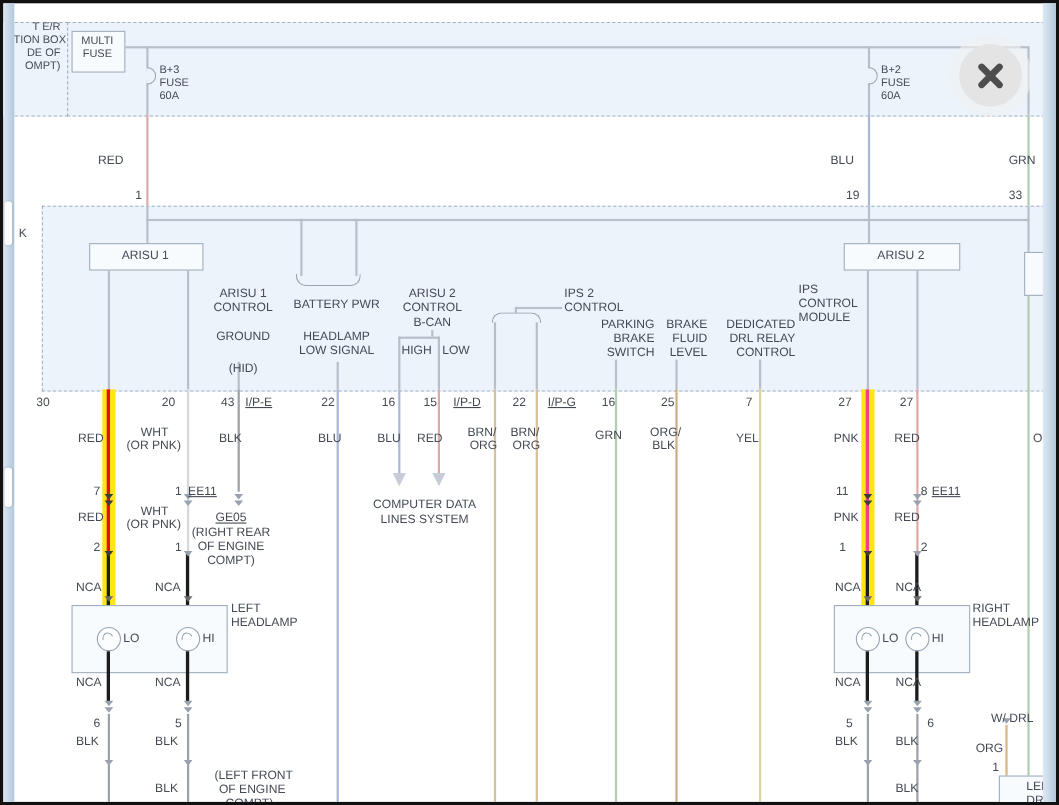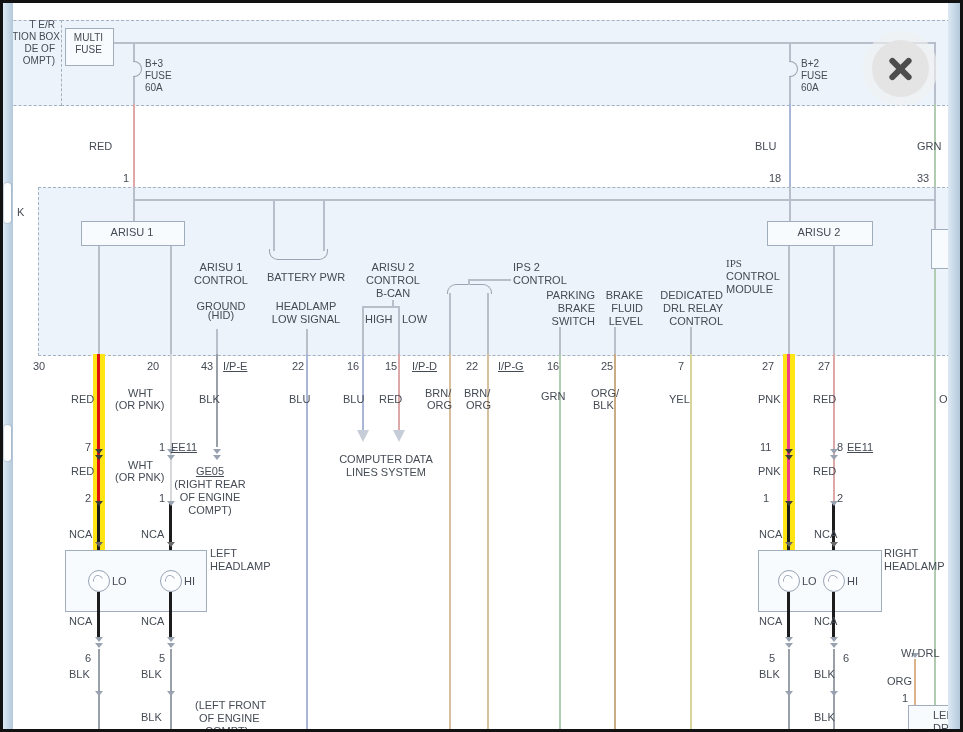--- a/index.html
+++ b/index.html
@@ -69,21 +69,21 @@
   <span class="t s10" style="left:798px;top:67px;">FUSE</span>
   <span class="t s10" style="left:798px;top:79px;">60A</span>
 
   <div class="vw" style="left:931px;top:39px;height:62px;"></div>
   <div class="vw" style="left:931px;top:101px;height:83px;background:#b2ccb2;"></div>
 
   <span class="t" style="left:86px;top:137px;">RED</span>
   <span class="t" style="left:752px;top:137px;">BLU</span>
   <span class="t" style="left:914px;top:137px;">GRN</span>
   <span class="t" style="left:120px;top:169px;">1</span>
-  <span class="t" style="left:766px;top:169px;">18</span>
+  <span class="t" style="left:766px;top:169px;">19</span>
   <span class="t" style="left:914px;top:169px;">33</span>
 
   <div class="db" style="left:35px;top:184px;width:910px;height:167px;"></div>
   <span class="t" style="left:14px;top:203px;">K</span>
 
   <div class="hw" style="left:130px;top:196px;width:802px;"></div>
   <div class="vw" style="left:130px;top:184px;height:34px;"></div>
   <div class="vw" style="left:786px;top:184px;height:34px;"></div>
   <div class="vw" style="left:931px;top:184px;height:42px;"></div>
   <div class="vw" style="left:270px;top:196px;height:52px;"></div>
@@ -96,21 +96,21 @@
   <div class="sb" style="left:928px;top:226px;width:28px;height:38px;"></div>
 
   <div class="brkU" style="left:266px;top:246px;width:57px;height:10px;"></div>
   <span class="t tc" style="left:258px;top:268px;width:90px;">BATTERY PWR</span>
   <span class="t tc" style="left:258px;top:297px;width:90px;">HEADLAMP</span>
   <span class="t tc" style="left:258px;top:310px;width:90px;">LOW SIGNAL</span>
 
   <span class="t tc" style="left:180px;top:258px;width:76px;">ARISU 1</span>
   <span class="t tc" style="left:180px;top:271px;width:76px;">CONTROL</span>
   <span class="t tc" style="left:180px;top:297px;width:76px;">GROUND</span>
-  <span class="t tc" style="left:180px;top:306px;width:76px;">(HID)</span>
+  <span class="t tc" style="left:180px;top:326px;width:76px;">(HID)</span>
 
   <span class="t tc" style="left:352px;top:258px;width:76px;">ARISU 2</span>
   <span class="t tc" style="left:352px;top:271px;width:76px;">CONTROL</span>
   <span class="t tc" style="left:352px;top:284px;width:76px;">B-CAN</span>
   <div class="vw" style="left:389px;top:297px;height:6px;"></div>
   <div class="hw" style="left:359px;top:303px;width:38px;"></div>
   <div class="vw" style="left:359px;top:303px;height:48px;"></div>
   <div class="vw" style="left:395px;top:303px;height:48px;"></div>
   <span class="t" style="left:362px;top:310px;background:#ecf3fa;">HIGH</span>
   <span class="t" style="left:399px;top:310px;background:#ecf3fa;">LOW</span>
@@ -125,21 +125,21 @@
 
   <span class="t tr" style="left:522px;top:286px;width:70px;">PARKING</span>
   <span class="t tr" style="left:522px;top:299px;width:70px;">BRAKE</span>
   <span class="t tr" style="left:522px;top:312px;width:70px;">SWITCH</span>
   <span class="t tr" style="left:576px;top:286px;width:64px;">BRAKE</span>
   <span class="t tr" style="left:576px;top:299px;width:64px;">FLUID</span>
   <span class="t tr" style="left:576px;top:312px;width:64px;">LEVEL</span>
   <span class="t tr" style="left:646px;top:286px;width:74px;">DEDICATED</span>
   <span class="t tr" style="left:646px;top:299px;width:74px;">DRL RELAY</span>
   <span class="t tr" style="left:646px;top:312px;width:74px;">CONTROL</span>
-  <span class="t" style="left:723px;top:254px;font-family:Liberation Serif, serif;">IPS</span>
+  <span class="t" style="left:723px;top:254px;">IPS</span>
   <span class="t" style="left:723px;top:267px;">CONTROL</span>
   <span class="t" style="left:723px;top:280px;">MODULE</span>
 
   <div class="vw" style="left:95px;top:241px;height:110px;"></div>
   <div class="vw" style="left:167px;top:241px;height:110px;"></div>
   <div class="vw" style="left:213px;top:326px;height:25px;"></div>
   <div class="vw" style="left:303px;top:326px;height:25px;"></div>
   <div class="vw" style="left:556px;top:324px;height:27px;"></div>
   <div class="vw" style="left:611px;top:324px;height:27px;"></div>
   <div class="vw" style="left:687px;top:324px;height:27px;"></div>

